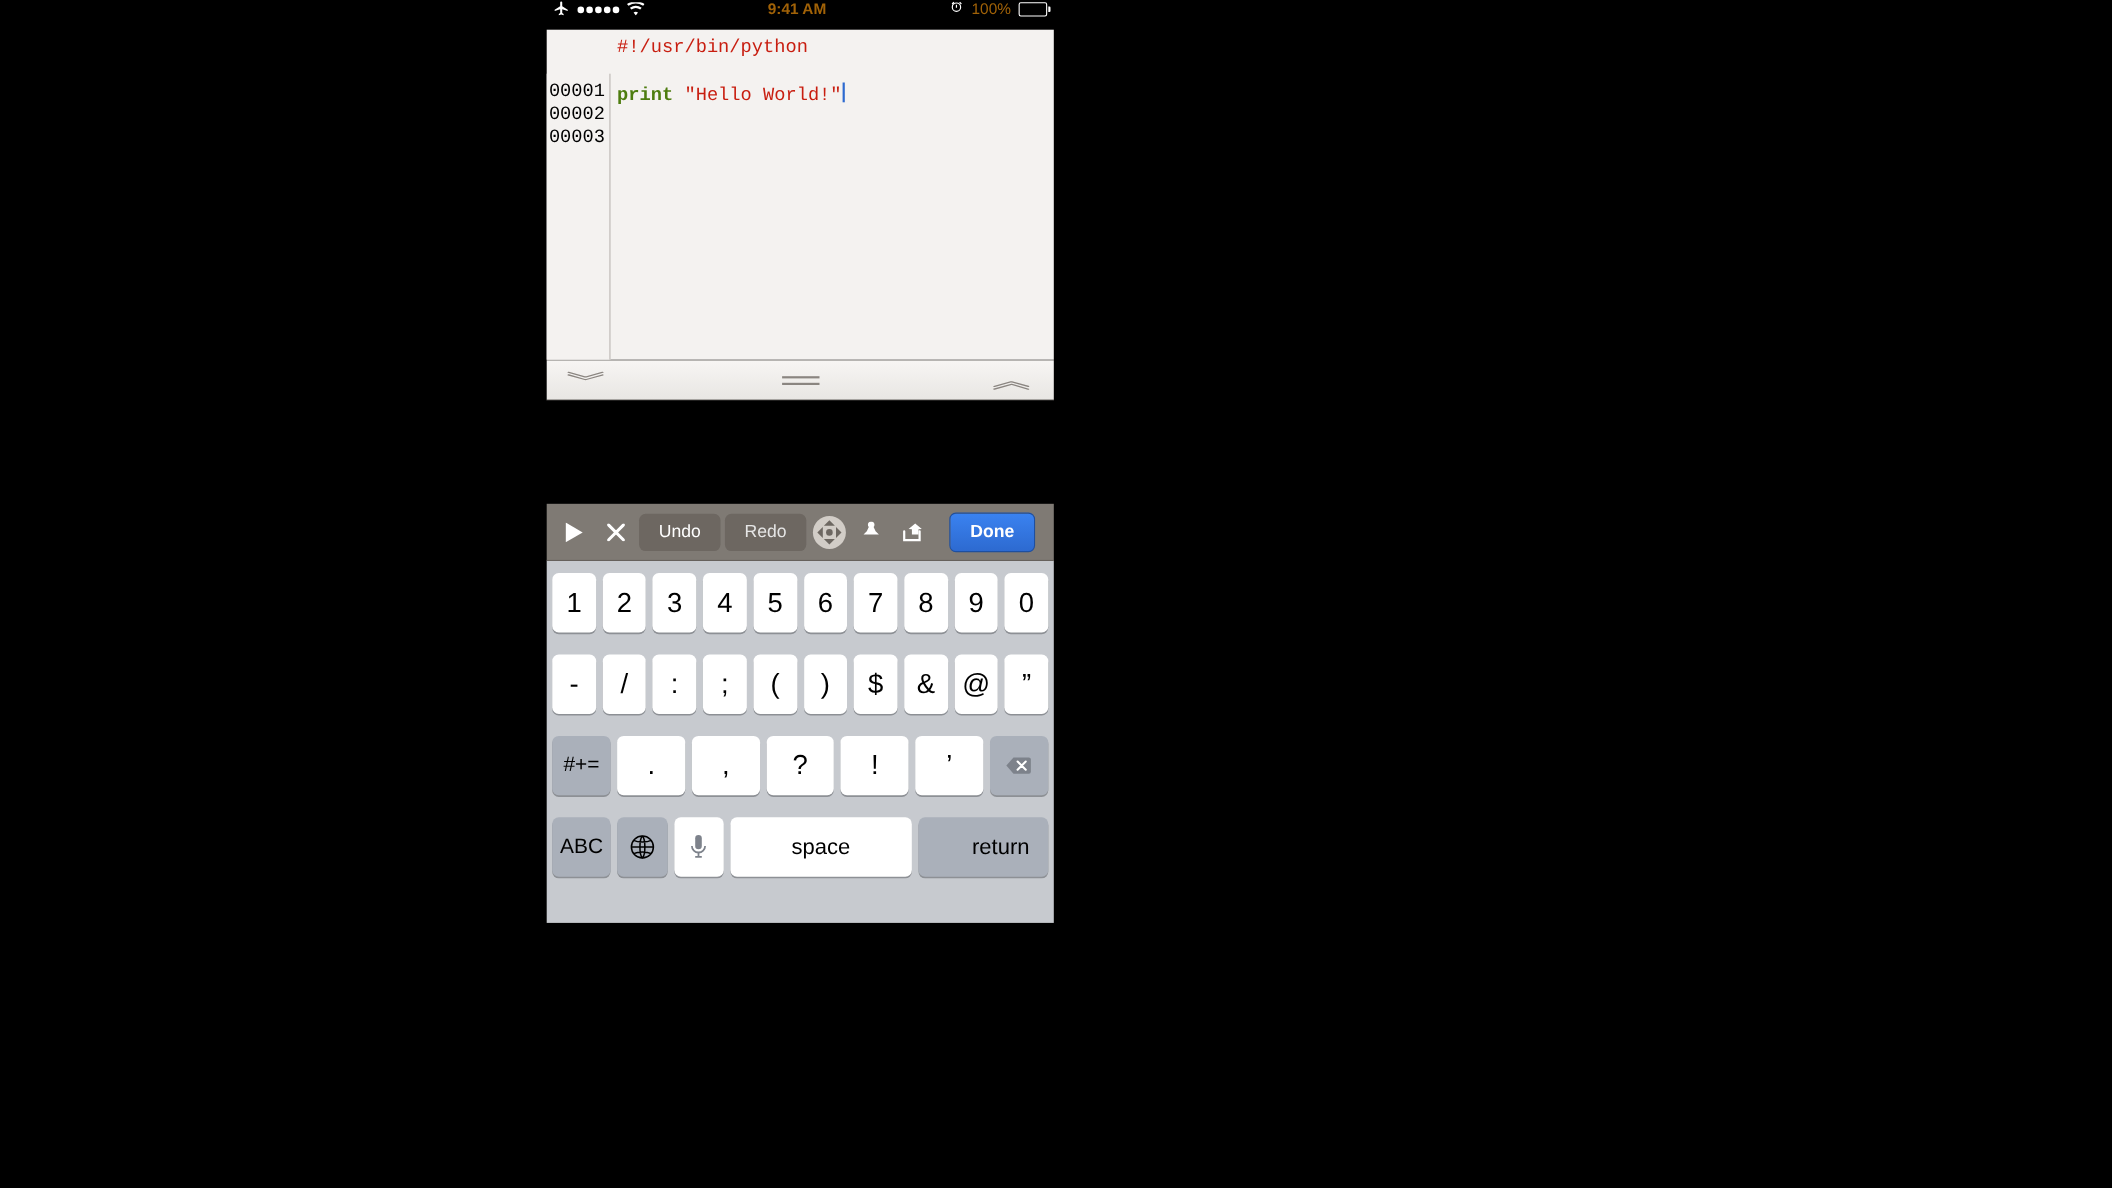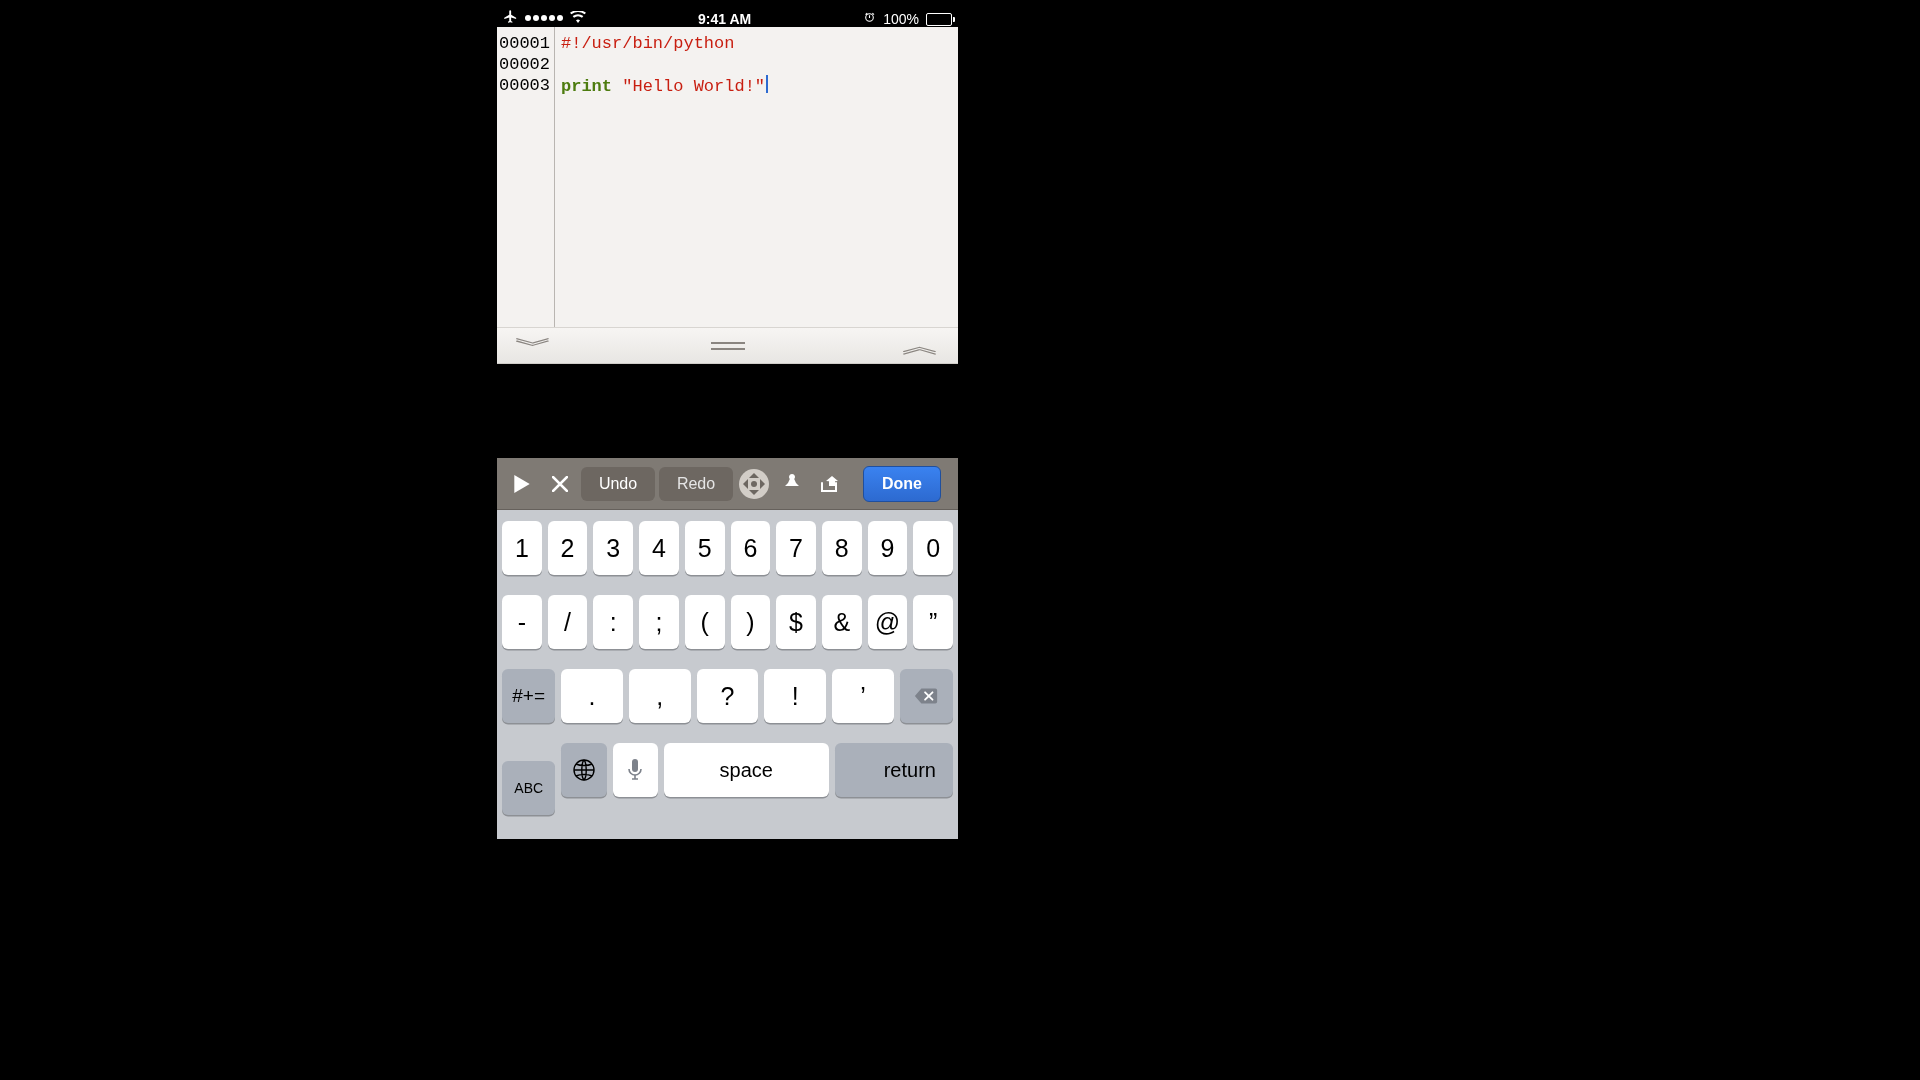--- a/index.html
+++ b/index.html
@@ -15,23 +15,23 @@
     position: absolute;
     left: 497px;
     top: 0;
     width: 461px;
     height: 820px;
   }
   
   .status-bar {
     height: 27px;
     background: #000;
-    color: #ffffff;
-    display: flex;
-    align-items: flex-end;
+    color: #a16207;
+    display: flex;
+    align-items: flex-start;
     padding: 0 6px;
     font-size: 14px;
     font-weight: 500;
   }
   .status-left, .status-right { display: flex; align-items: center; gap: 7px; }
   .status-center { flex: 1; text-align: center; font-weight: 600; }
   .signal-dots { display: flex; gap: 2px; align-items: center; }
   .dot { width: 6px; height: 6px; border-radius: 50%; background: #fff; }
   .battery-icon { width: 24px; height: 11px; border: 1px solid #fff; border-radius: 2px; position: relative; }
   .battery-icon::after { content:""; position:absolute; right:-4px; top:3px; width:2px; height:5px; background:#fff; border-radius:0 1px 1px 0;}
@@ -46,20 +46,21 @@
     line-height: 21px;
   }
   .gutter {
     background: #f4f2f0;
     border-right: 1px solid #b9b5b1;
     padding: 6px 4px 0 2px;
     color: #000;
     letter-spacing: 0;
     white-space: pre;
     user-select: none;
+    margin-top: 40px;
   }
   .code {
     padding: 6px 0 0 6px;
     white-space: pre;
   }
   .tok-shebang { color: #c81e10; }
   .tok-keyword { color: #4d7c0f; font-weight: 600; }
   .tok-string  { color: #c81e10; }
   .cursor {
     display: inline-block;
@@ -147,21 +148,21 @@
     align-items: center;
     justify-content: center;
     font-size: 25px;
     color: #000;
     flex: 1;
     font-family: -apple-system, "Helvetica Neue", Arial, sans-serif;
   }
   .key.special { background:#aab0ba; }
   .key.space { flex: 4; font-size: 20px; }
   .key.return { flex: 2.1; font-size: 20px; background:#aab0ba;padding-left:32px; }
-  .key.abc { flex: 1.3; font-size: 14px; background:#aab0ba;margin-top:18px; }
+  .key.abc { flex: 1.3; font-size: 19px; background:#aab0ba; }
   .key.globe { flex: 1.1; background:#aab0ba; }
   .key.mic { flex: 1.1; background:#fff; }
   .key.hash { flex: 1.25; font-size: 19px; background:#aab0ba; }
   .key.delete { flex: 1.25; background:#aab0ba; }
   .krow.r3 .key:not(.hash):not(.delete) { flex: 1.45; }
 </style>
 </head>
 <body>
 
 <div class="phone">

